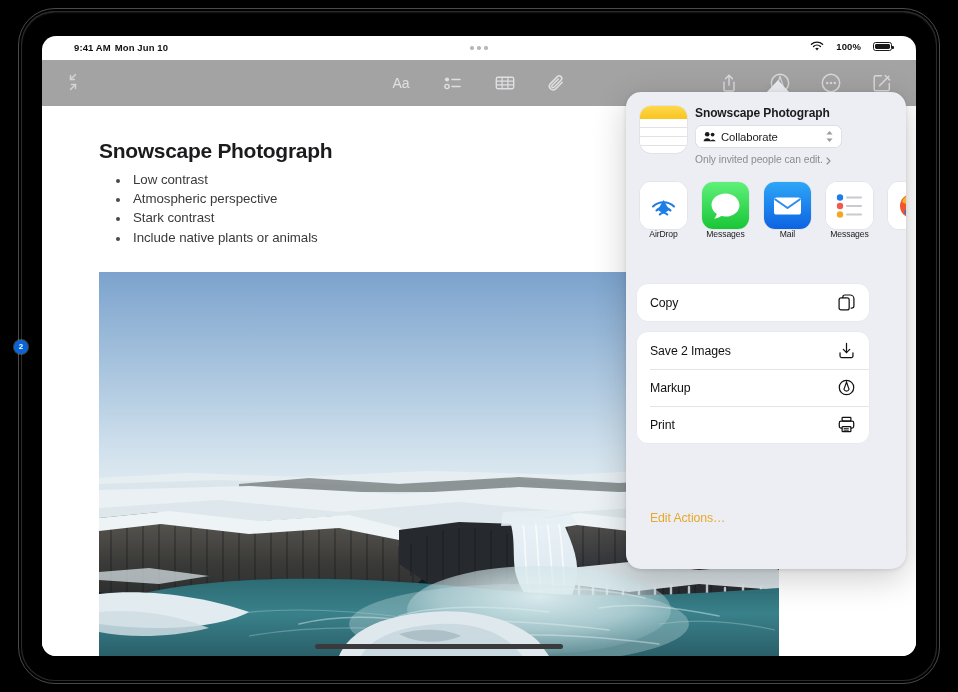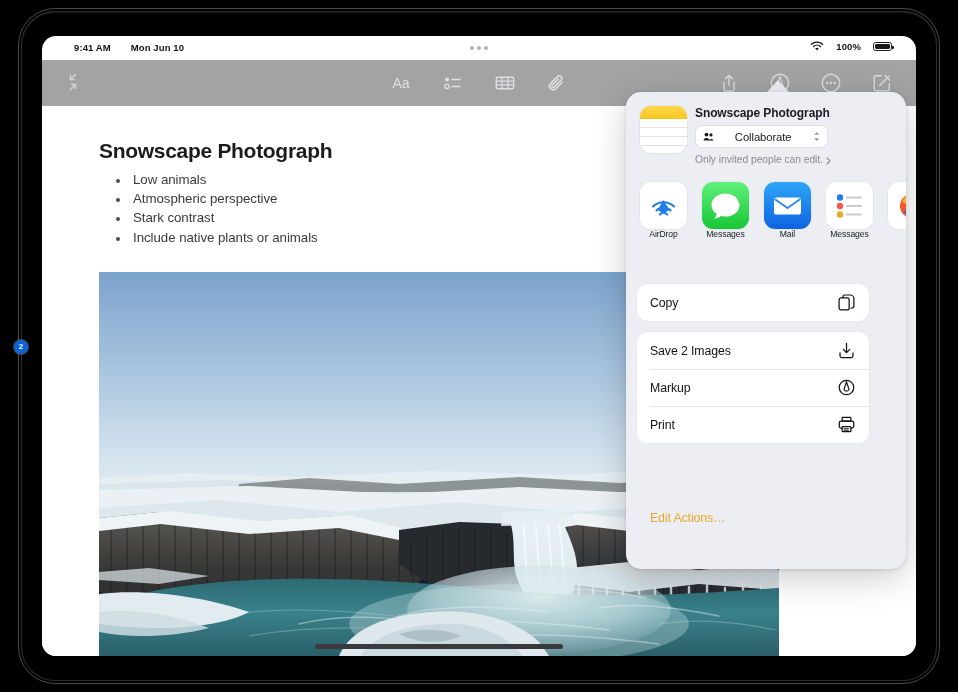--- a/index.html
+++ b/index.html
@@ -36,21 +36,21 @@
     font-size:8px;line-height:14px;text-align:center;font-weight:700;
     box-shadow:0 0 0 1px rgba(255,255,255,.25);
   }
 
   
   .statusbar{
     position:absolute;left:0;top:0;width:874px;height:24px;
     display:flex;align-items:center;
     font-size:9.5px;font-weight:700;color:#111;letter-spacing:.1px;
   }
-  .sb-left{position:absolute;left:32px;top:6px;display:flex;gap:20px;}
+  .sb-left{position:absolute;left:32px;top:6px;display:flex;gap:4px;}
   .sb-center{position:absolute;left:0;top:0;width:874px;height:24px;
     display:flex;align-items:center;justify-content:center;}
   .dots{display:flex;gap:3.5px;}
   .dots i{width:3.5px;height:3.5px;border-radius:50%;background:#b7b7bb;display:block;}
   .sb-right{position:absolute;right:24px;top:5px;display:flex;align-items:center;gap:12px;}
   .batt{
     width:19px;height:9.5px;border-radius:2.6px;border:1px solid #1a1a1a;
     position:relative;box-sizing:border-box;padding:1px;
   }
   .batt::after{content:"";position:absolute;right:-2.6px;top:3px;width:1.6px;height:3.4px;
@@ -119,23 +119,23 @@
     overflow:hidden;background:#fff;box-shadow:0 0 0 .5px rgba(0,0,0,.09);
   }
   .notes-icon .band{height:13px;background:#fdcf2f;
     background:linear-gradient(#ffd84a,#f8c521);}
   .notes-icon .ln{height:1px;background:#e2e2e4;margin:8px 0 0 0;}
   .pop-title{
     position:absolute;left:69px;top:14px;width:200px;
     font-size:12px;font-weight:700;color:#1b1b1d;letter-spacing:-.1px;
   }
   .collab{
-    position:absolute;left:69px;top:33px;width:133px;height:23px;
+    position:absolute;left:69px;top:33px;width:147px;height:23px;
     background:#fff;border-radius:7px;box-shadow:0 0 0 .7px #d3d4d9 inset;
-    display:flex;align-items:center;gap:21px;padding:0 8px;box-sizing:border-box;
+    display:flex;align-items:center;gap:5px;padding:0 8px;box-sizing:border-box;
   }
   .collab-label{font-size:11.3px;color:#1b1b1d;letter-spacing:-.1px;flex:1;}
   .subnote{
     position:absolute;left:69px;top:62px;
     font-size:10.3px;color:#8c8c90;letter-spacing:-.05px;
     display:flex;align-items:flex-end;gap:3px;
   }
 
   
   .approw{
@@ -269,21 +269,21 @@
             <path d="M9.6 14.6 L18.9 5.3 M15.2 4.5 L19.7 9" fill="none" stroke="#d9d9dc" stroke-width="1.5" stroke-linecap="round"></path>
           </svg>
         </span>
       </div>
     </div>
 
     <div class="note">
       <div class="note-title">Snowscape Photograph</div>
 
       <ul class="bullets">
-        <li>Low animals</li>
+        <li>Low contrast</li>
         <li>Atmospheric perspective</li>
         <li>Stark contrast</li>
         <li>Include native plants or animals</li>
       </ul>
 
       <div class="photo">
         <svg viewBox="0 0 680 384" preserveAspectRatio="none">
           <defs>
             <linearGradient id="sky" x1="0" y1="0" x2="0" y2="1">
               <stop offset="0" stop-color="#7ca3cd"></stop>

